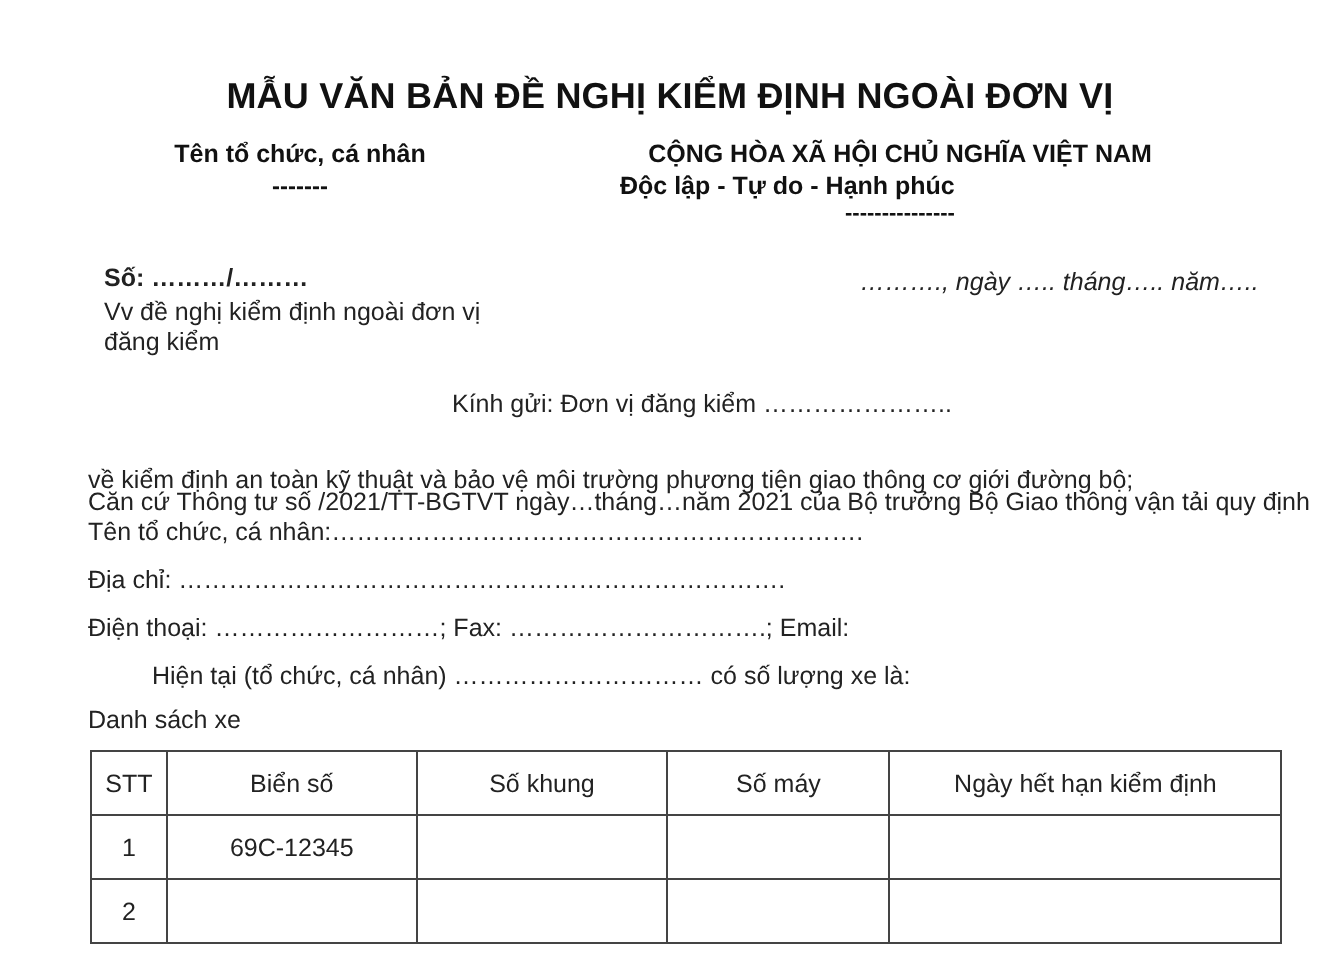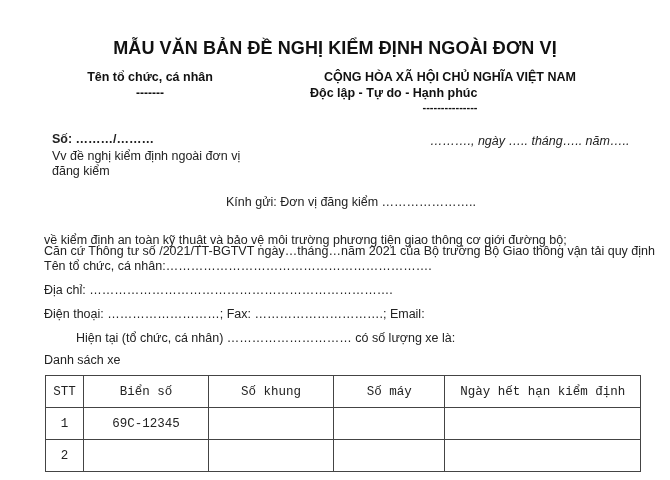--- a/index.html
+++ b/index.html
@@ -28,21 +28,21 @@
     .f-addr { left: 44px; top: 283px; }
     .f-phone { left: 44px; top: 307px; }
     .f-current { left: 44px; top: 331px; margin-left: 32px; }
     .f-list { left: 44px; top: 353px; }
     table.vehicles {
       position: absolute; left: 45px; top: 375px; width: 596px;
       border-collapse: collapse; font-size: 12.5px; color: #222;
     }
     table.vehicles th, table.vehicles td {
       border: 1.5px solid #444; text-align: center; font-weight: normal;
-      height: 31px; padding: 0; font-family: Liberation Mono, monospace;
+      height: 31px; padding: 0;
     }
     .c0 { width: 35px; } .c1 { width: 118px; margin-left: 36px; } .c2 { width: 118px; margin-left: 46px; }
     .c3 { width: 105px; } .c4 { width: 185px; }
   </style>
 </head>
 <body>
 
 <div>
   <div class="abs title">MẪU VĂN BẢN ĐỀ NGHỊ KIỂM ĐỊNH NGOÀI ĐƠN VỊ</div>
 

